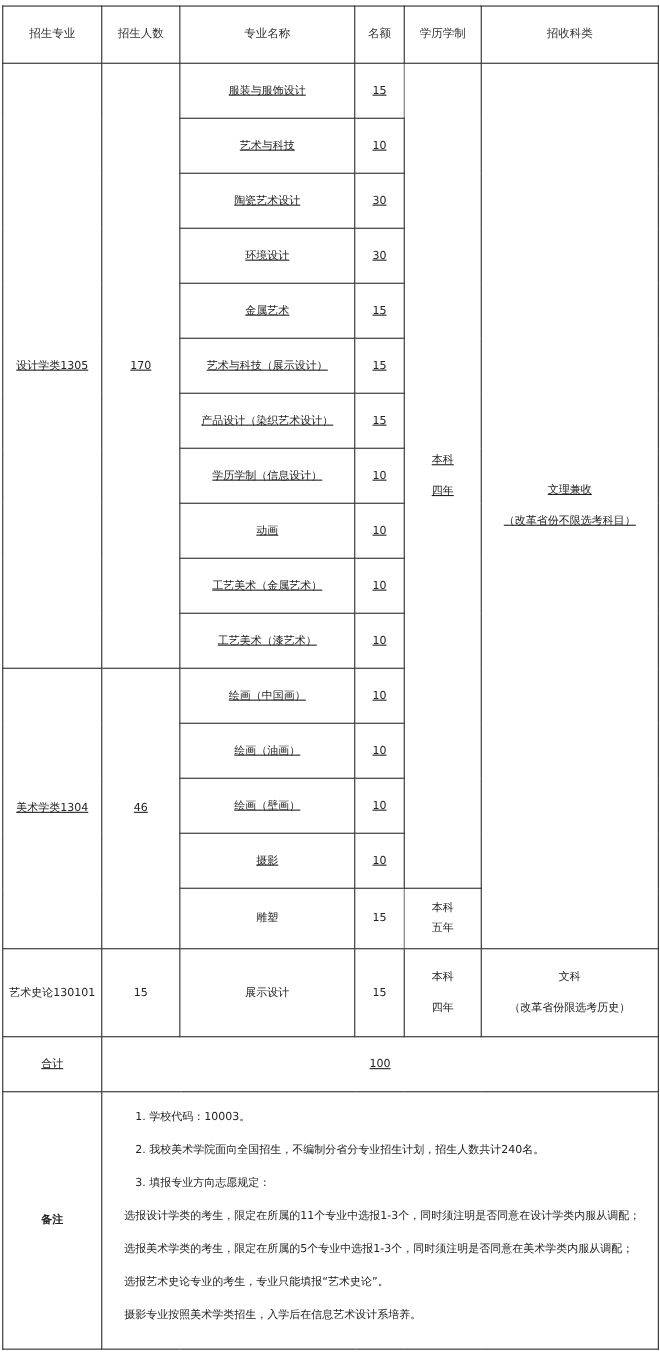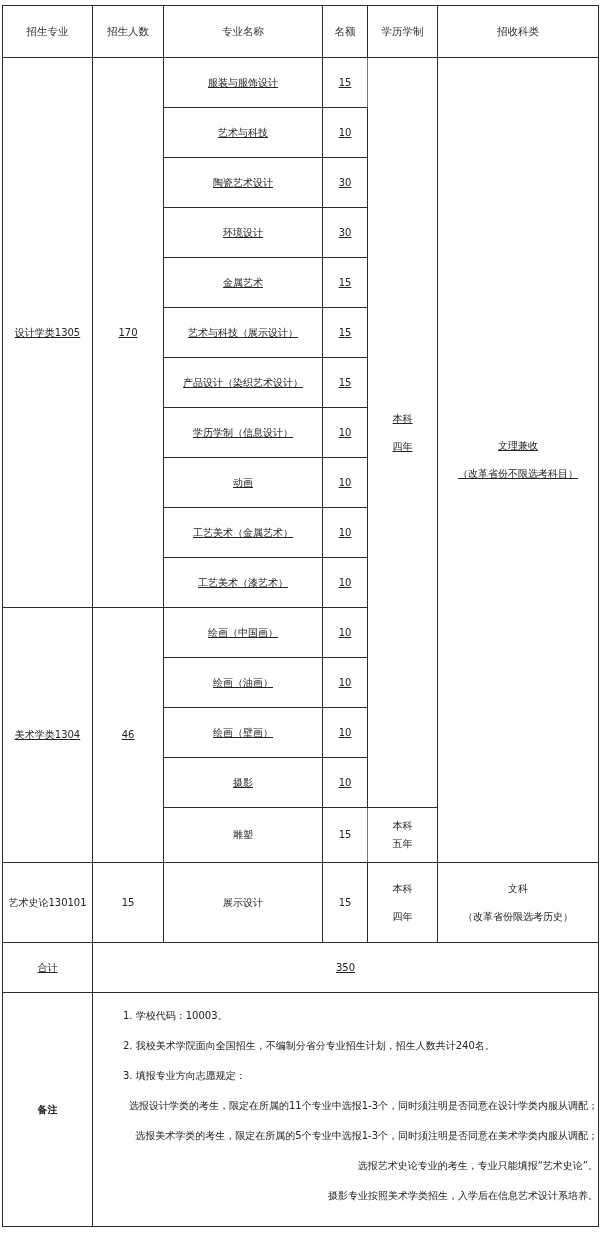--- a/index.html
+++ b/index.html
@@ -21,21 +21,21 @@
   table.plan th { font-weight:normal; font-size:10.5px; height:51px; color:#333; }
   tr.r50 td { height:49px;text-decoration:underline; }
   tr.r55 td { height:54px; }
   tr.r80 td { height:79px; }
   tr.r50 td.mid, tr.r55 td.mid { border-right-color:#777; }
   .two-line span { display:block; }
   .gap18 span + span { margin-top:16px; }
   .gap10 span + span { margin-top:6px; }
   .notes-cell { text-align:left !important; padding:8px 0 12px 30px !important; vertical-align:top !important; }
   .notes-cell p { margin:0; line-height:30px; font-size:10px; white-space:nowrap; }
-  .notes-cell p.sub { margin-left:-10px;text-align:right; }
+  .notes-cell p.sub { margin-left:-10px; }
   td.notes-label { height:233px;font-weight:bold; }
 </style>
 </head>
 <body>
 
 <table class="plan">
   <colgroup>
     <col style="width:90px">
       <col style="width:71px">
       <col style="width:159px">
@@ -147,21 +147,21 @@
         <span>四年</span>
       </td>
       <td class="two-line gap18">
         <span>文科</span>
         <span>（改革省份限选考历史）</span>
       </td>
     </tr>
 
     <tr class="r50">
       <td>合计</td>
-      <td colspan="5">350</td>
+      <td colspan="5">100</td>
     </tr>
 
     <tr>
       <td class="notes-label">备注</td>
       <td colspan="5" class="notes-cell">
         <p>1. 学校代码：10003。</p>
         <p>2. 我校美术学院面向全国招生，不编制分省分专业招生计划，招生人数共计240名。</p>
         <p>3. 填报专业方向志愿规定：</p>
         <p class="sub">选报设计学类的考生，限定在所属的11个专业中选报1-3个，同时须注明是否同意在设计学类内服从调配；</p>
         <p class="sub">选报美术学类的考生，限定在所属的5个专业中选报1-3个，同时须注明是否同意在美术学类内服从调配；</p>

